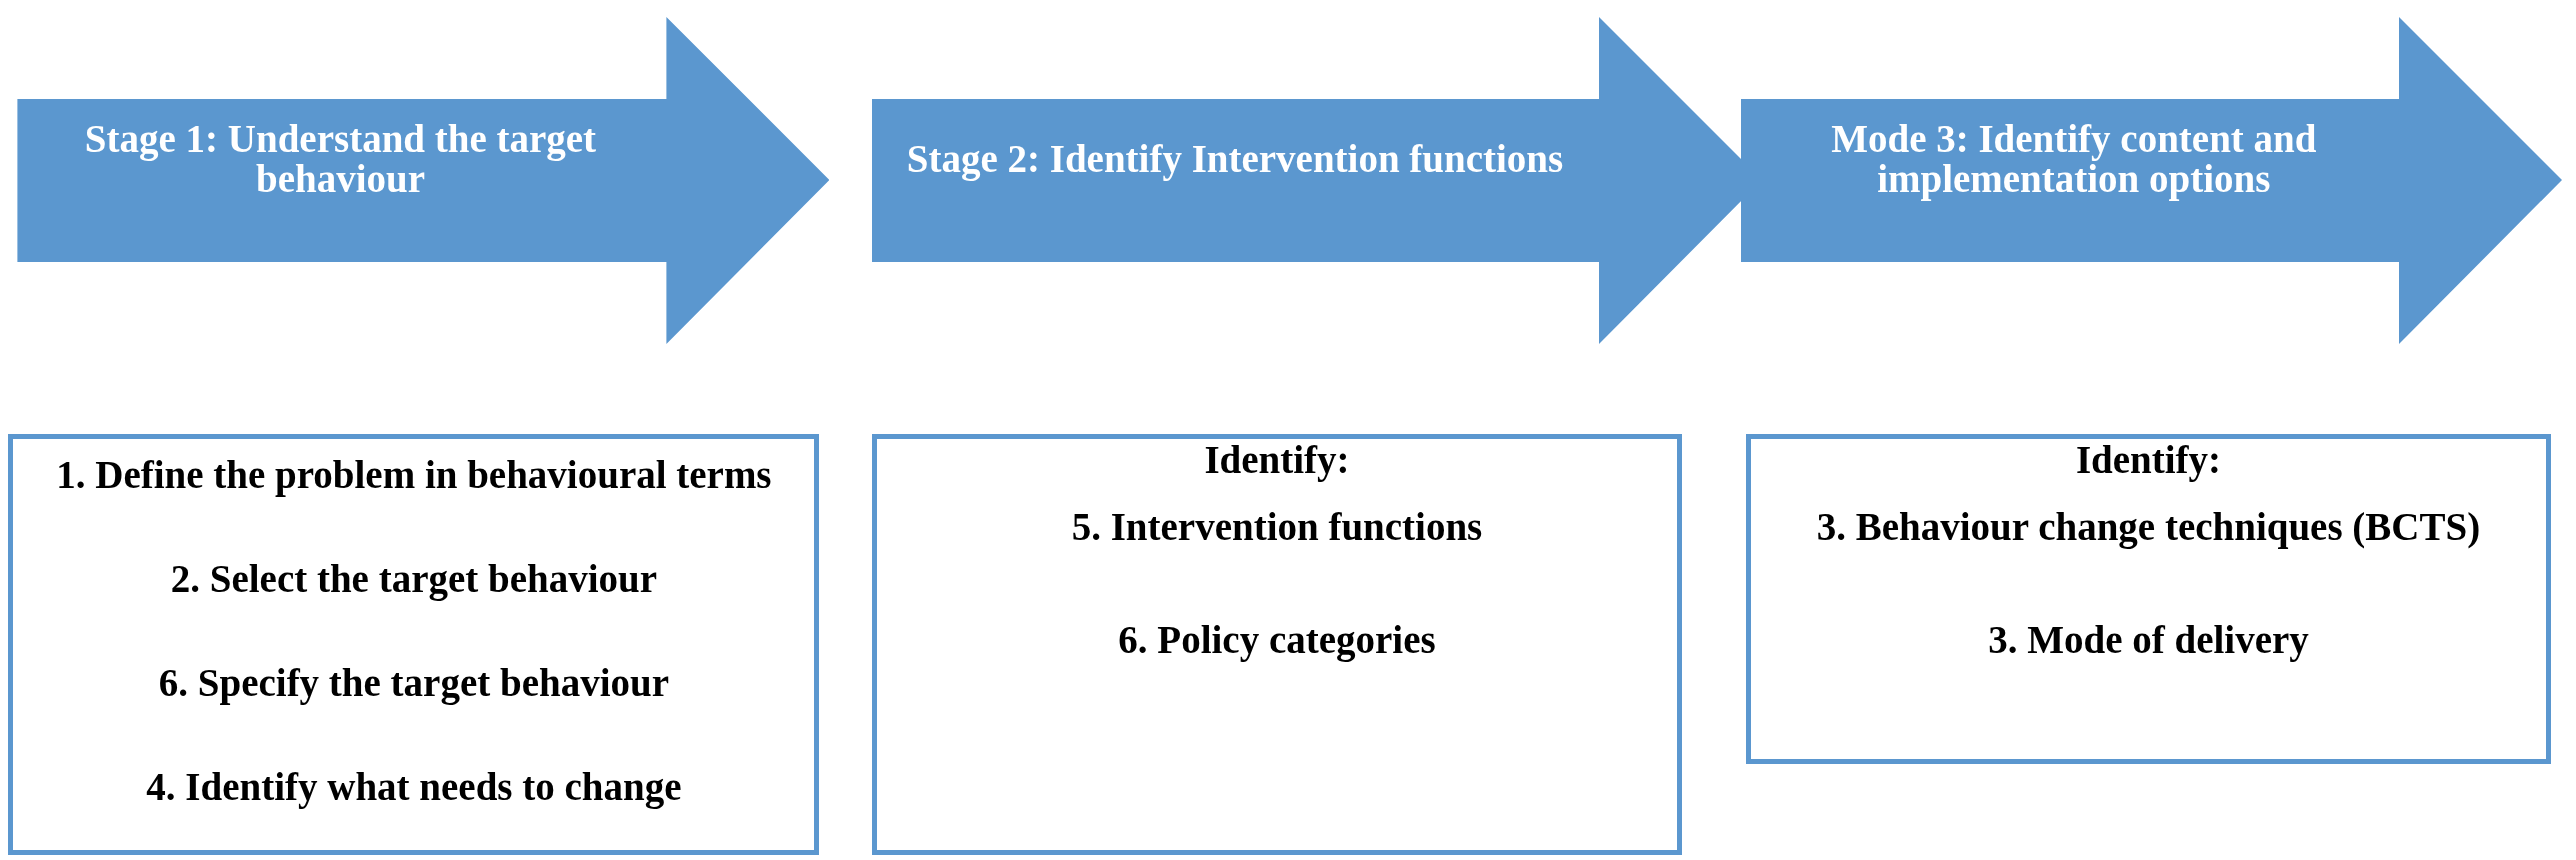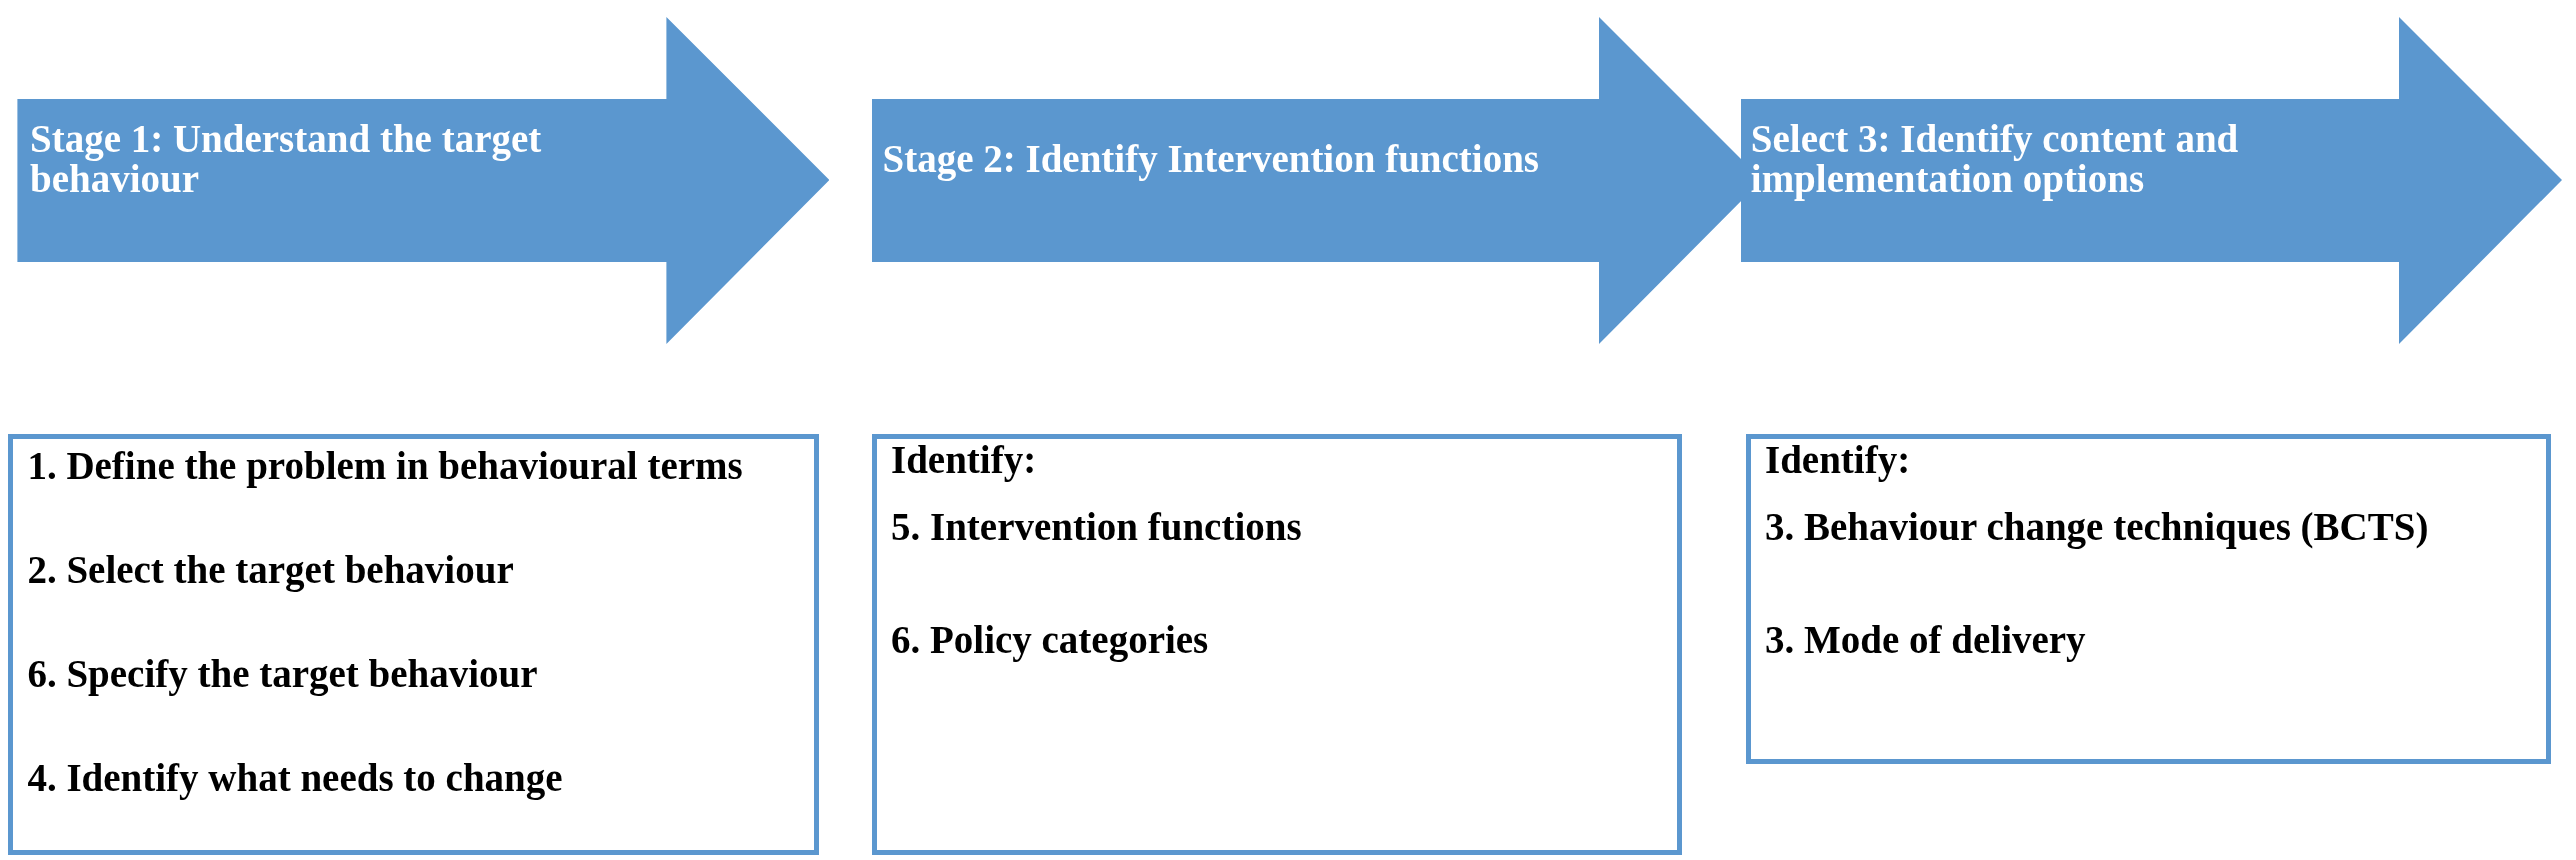--- a/index.html
+++ b/index.html
@@ -8,20 +8,21 @@
     background: #ffffff;
   }
   .canvas {
     position: relative;
     width: 2576px;
     height: 861px;
     background: #ffffff;
     font-family: "Liberation Serif", serif;
     font-weight: bold;
     overflow: hidden;
+    text-align: center;
   }
   .arrow {
     position: absolute;
     top: 17px;
     height: 327px;
   }
   .arrow-shape {
     position: absolute;
     left: 0; top: 0;
     width: 100%; height: 100%;
@@ -42,21 +43,21 @@
   .box {
     position: absolute;
     box-sizing: border-box;
     border: 5.6px solid #5b97cf;
     background: #ffffff;
     color: #000000;
     font-size: 39px;
     line-height: 40px;
   }
   .box-inner {
-    padding: 7px 14px 0 14px;
+    padding: 16px 14px 0 14px;
   }
   .box-inner.tight {
     padding-top: 1.4px;
   }
   .box-item { margin: 0; }
   .box1 .box-item + .box-item { margin-top: 64px; }
   .box-heading { margin: 0; }
   .box-heading + .box-item { margin-top: 27px; }
   .box2 .box-item + .box-item,
   .box3 .box-item + .box-item { margin-top: 73px; font-family: Liberation Serif, serif; }
@@ -88,21 +89,21 @@
     <div class="arrow-label">Stage 1: Understand the target behaviour</div>
   </div>
 
   <div class="arrow arrow2">
     <div class="arrow-shape"></div>
     <div class="arrow-label">Stage 2: Identify Intervention functions</div>
   </div>
 
   <div class="arrow arrow3">
     <div class="arrow-shape"></div>
-    <div class="arrow-label">Select 3: Identify content and implementation options</div>
+    <div class="arrow-label">Mode 3: Identify content and implementation options</div>
   </div>
 
   <div class="box box1">
     <div class="box-inner">
       <p class="box-item">1. Define the problem in behavioural terms</p>
       <p class="box-item">2. Select the target behaviour</p>
       <p class="box-item">6. Specify the target behaviour</p>
       <p class="box-item">4. Identify what needs to change</p>
     </div>
   </div>

